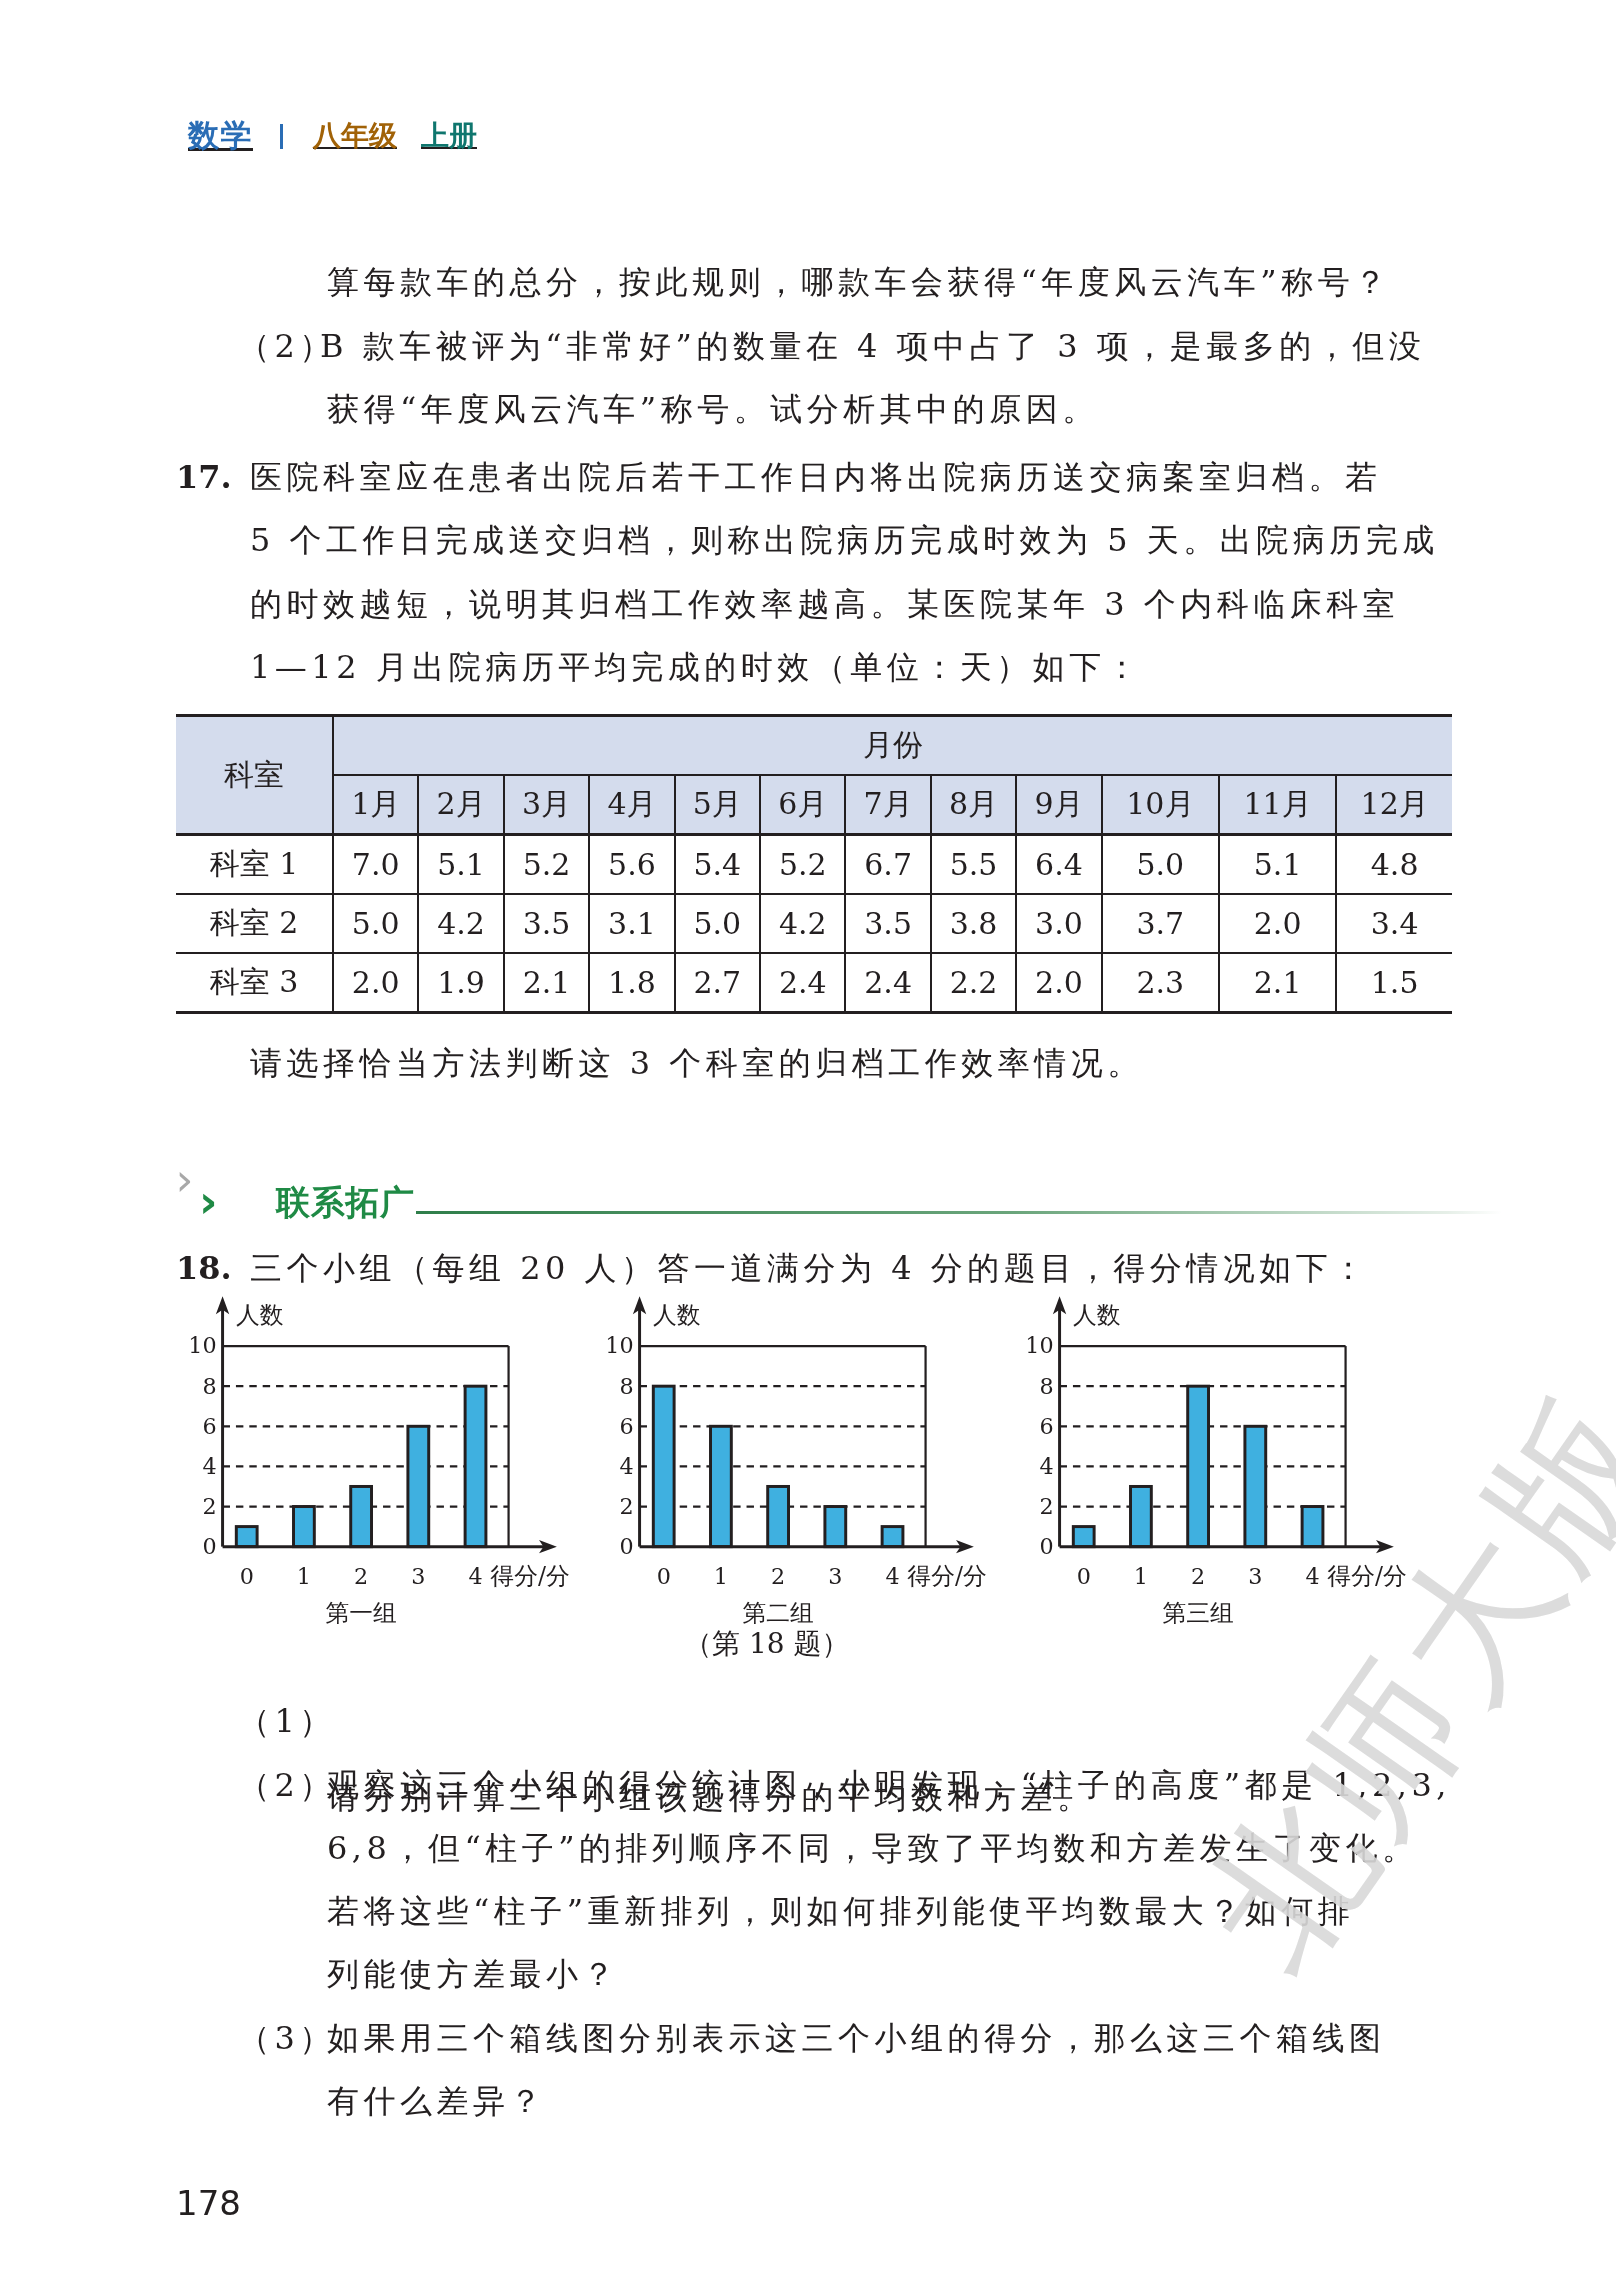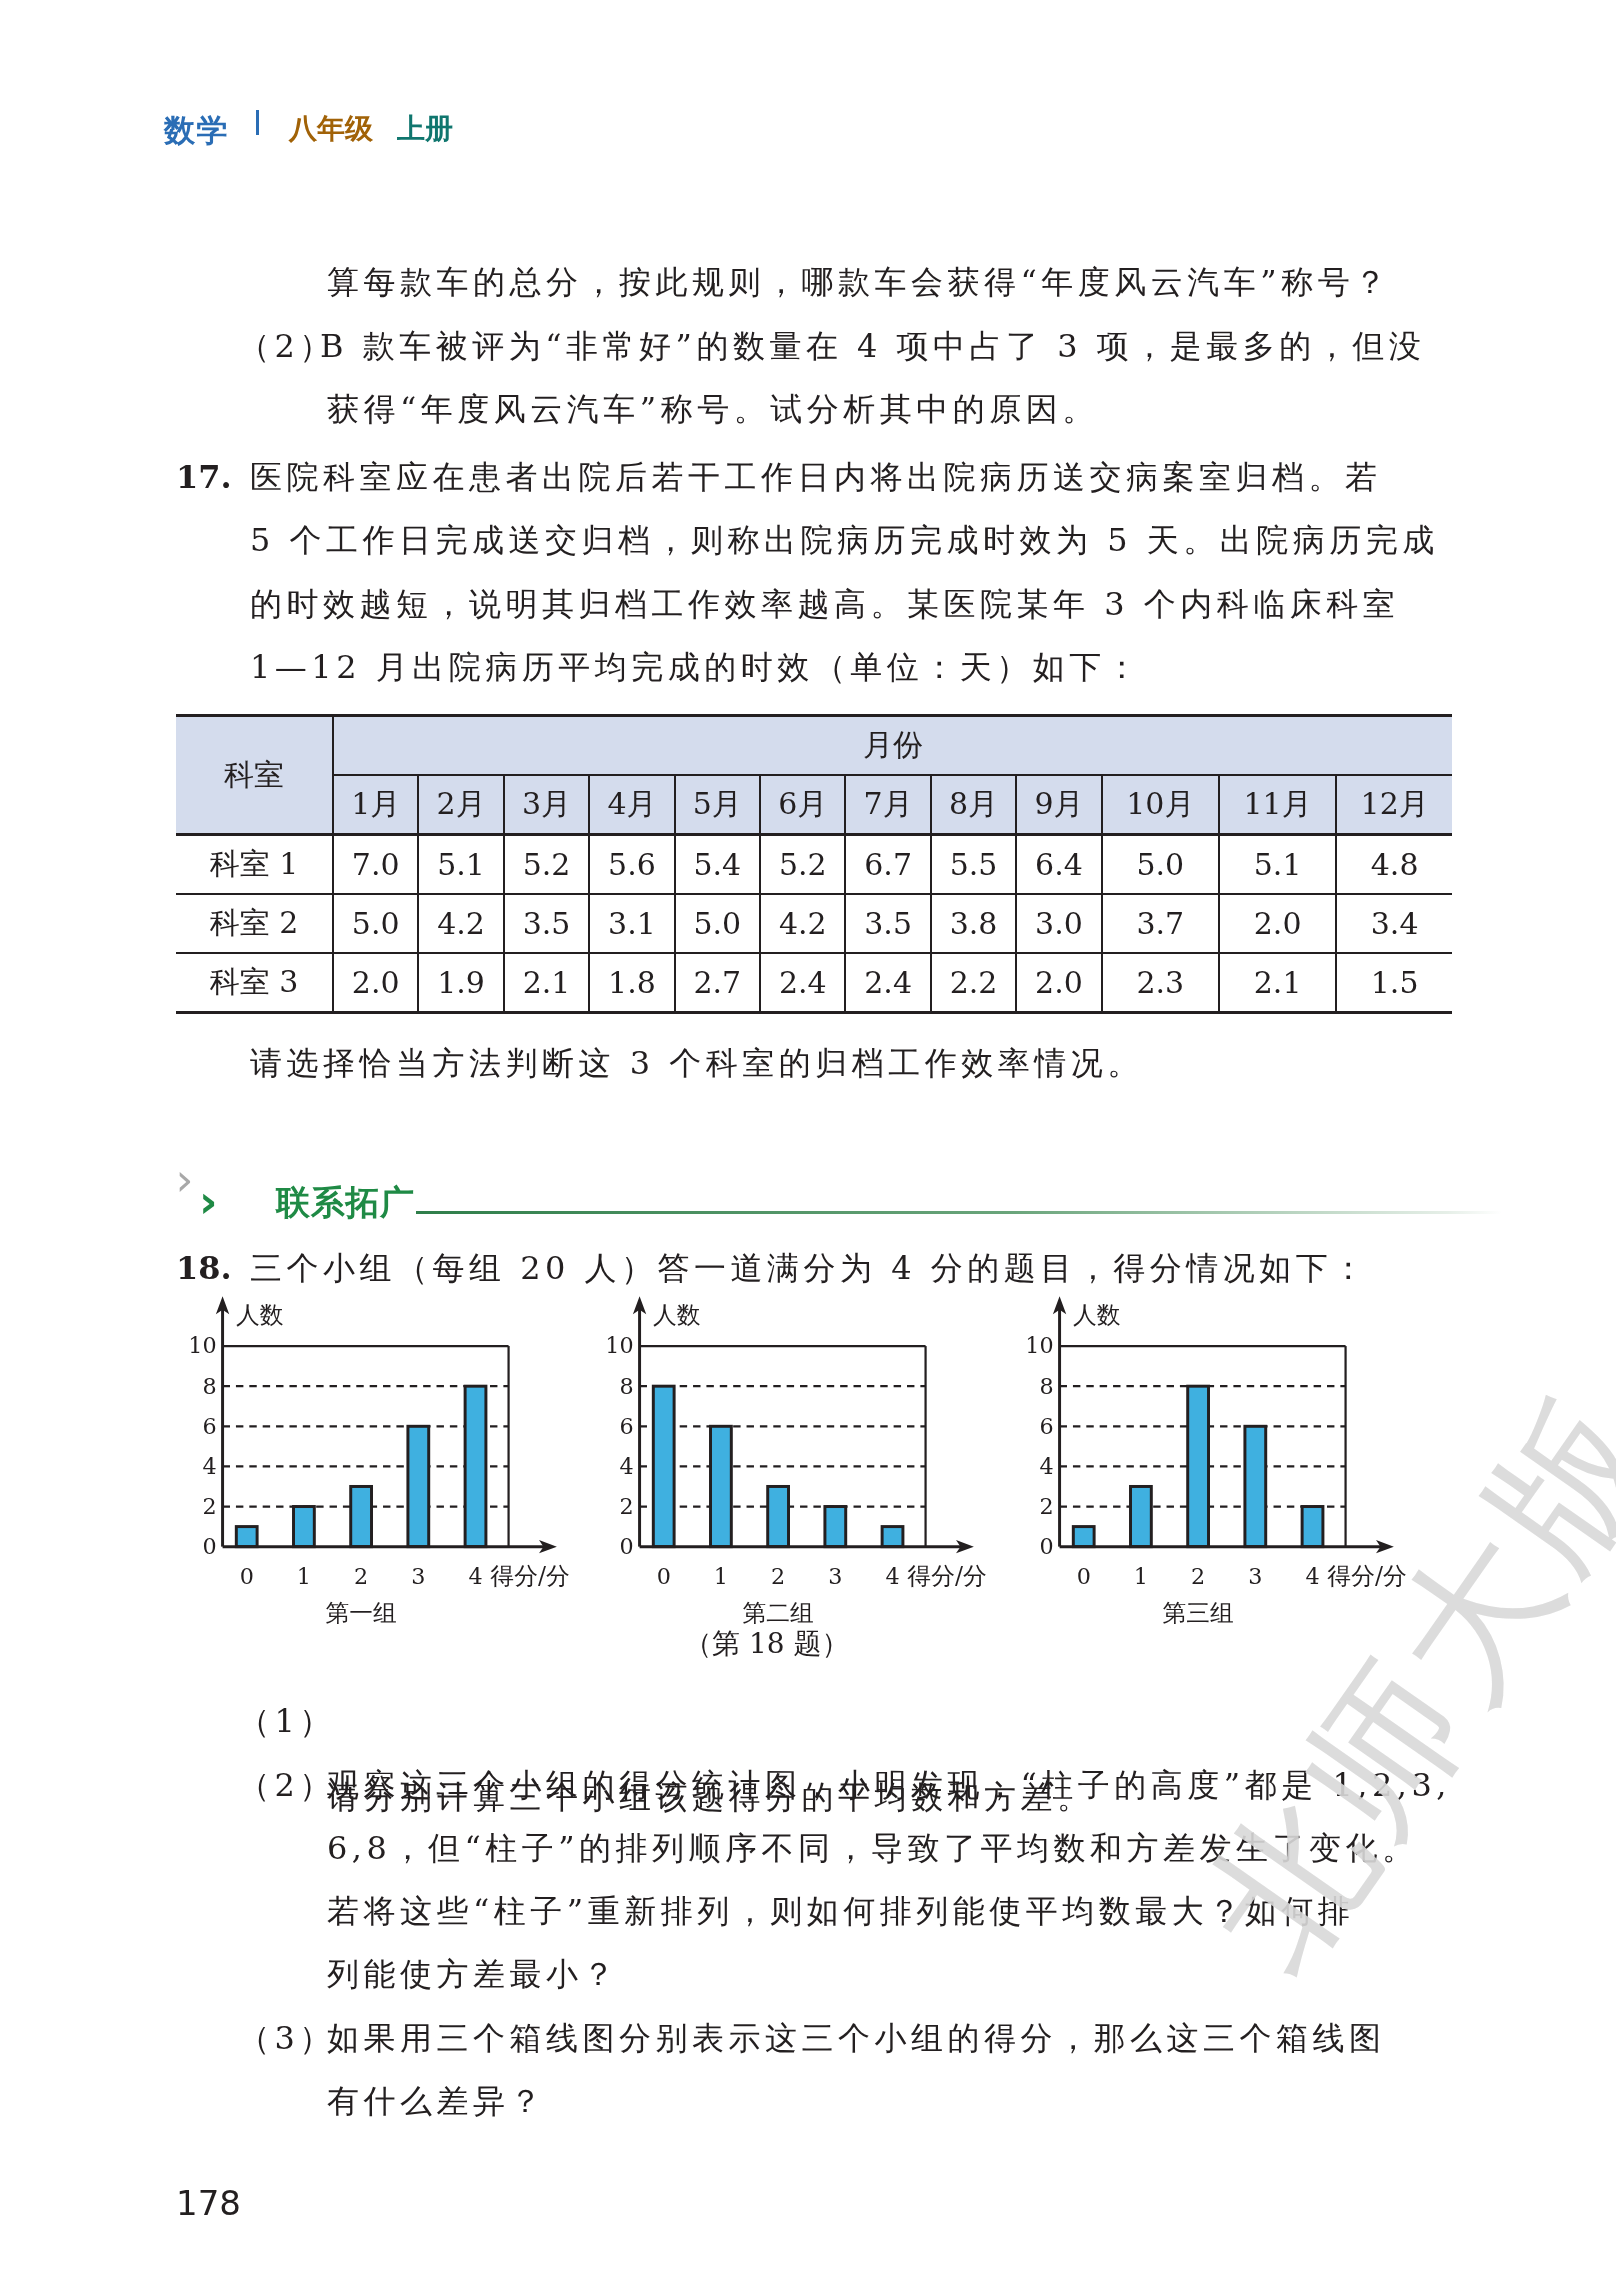--- a/index.html
+++ b/index.html
@@ -1,19 +1,19 @@
 <!DOCTYPE html>
 <html style="font-size:12px"><head>
 <meta charset="utf-8">
 <style>
   html, body { margin:0; padding:0; background:#ffffff; }
   body { width:1617px; height:2284px; position:relative; overflow:hidden;
          font-family:"DejaVu Serif","Liberation Serif",serif; color:#231f20; }
   .abs { position:absolute; }
-  .header { left:164px; top:110px; height:52px; display:flex; align-items:flex-start; }
+  .header { left:188px; top:110px; height:52px; display:flex; align-items:center;text-decoration:underline; }
   .hdr-subject { font-family:"DejaVu Sans","Liberation Sans",sans-serif; font-weight:bold; font-size:31px; color:#2a6db5; letter-spacing:1.5px; }
   .hdr-sep { width:3px; height:25px; background:#2a6db5; margin:0 30px 0 27px; }
   .hdr-grade { font-family:"DejaVu Sans","Liberation Sans",sans-serif; font-weight:bold; font-size:28px; color:#a16207; }
   .hdr-vol { font-family:"DejaVu Sans","Liberation Sans",sans-serif; font-weight:bold; font-size:28px; color:#0f766e; margin-left:24px; }
   .line { position:absolute; font-size:32px; line-height:45px; white-space:nowrap; letter-spacing:4.5px; }
   .qnum { font-weight:bold; letter-spacing:0; }
   
   .tbl { position:absolute; left:176px; top:714px; width:1276px; border-collapse:collapse; font-size:30px; }
   .tbl td, .tbl th { border:2.2px solid #231f20; text-align:center; height:57px; font-weight:normal; padding:0; }
   .tbl thead th { background:#d4dced; }

